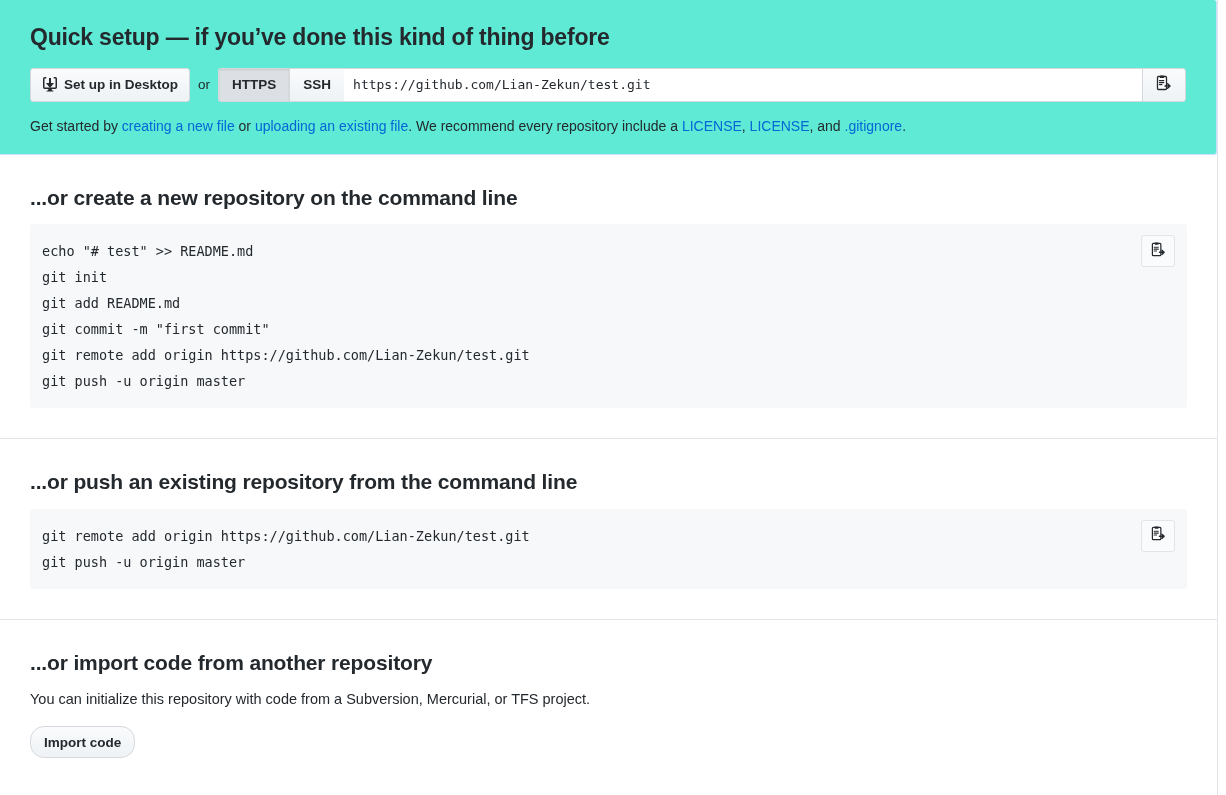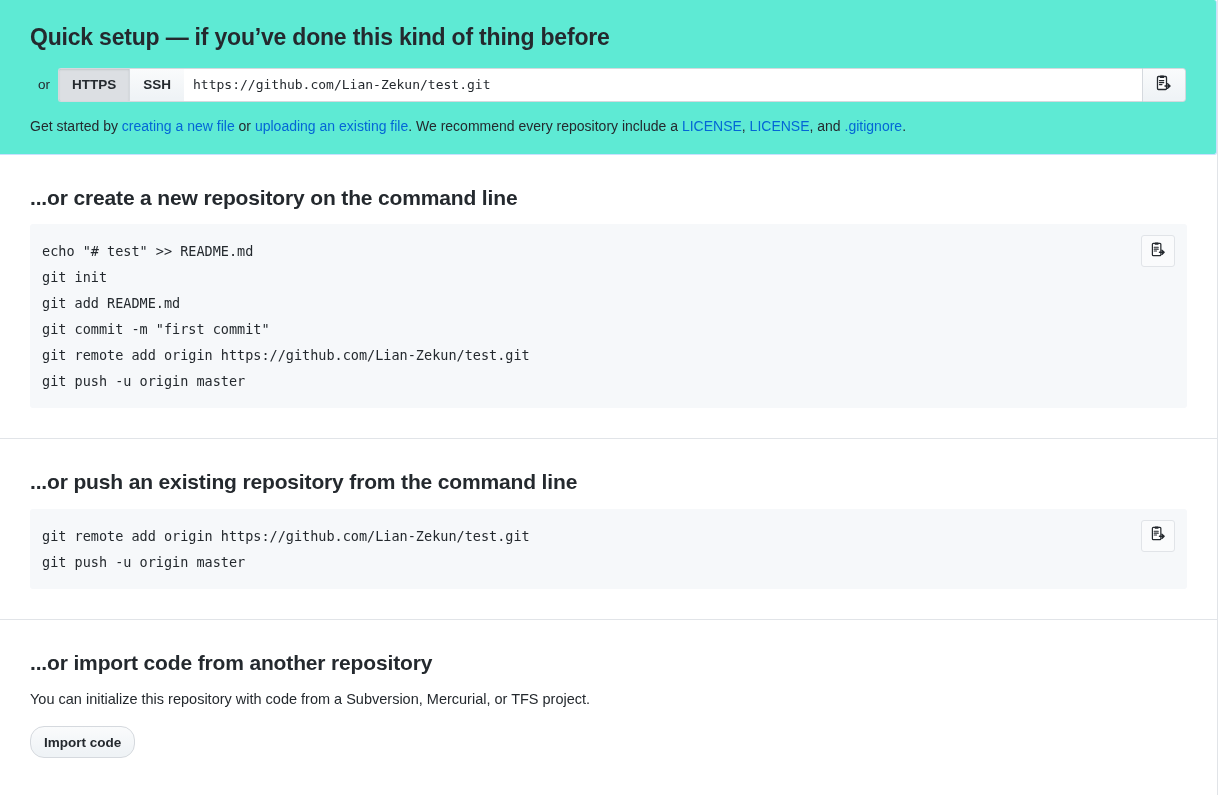--- a/index.html
+++ b/index.html
@@ -205,20 +205,29 @@
 </head>
 <body>
 
 <div class="page">
 
   <div class="quick-setup">
     <h2 class="quick-setup-title">Quick setup — if you’ve done this kind of thing before</h2>
 
     <div class="clone-row">
 
+      <button class="btn">
+        <span>
+          <svg width="16" height="16" viewBox="0 0 16 16" aria-hidden="true">
+            <path fill="#24292e" d="M4 6h3V1h2v5h3L8 11 4 6z"></path>
+            <path fill="#24292e" d="M1 1.75A1.75 1.75 0 0 1 2.75 0h1.5v1.5h-1.5a.25.25 0 0 0-.25.25v8.5c0 .138.112.25.25.25h10.5a.25.25 0 0 0 .25-.25v-8.5a.25.25 0 0 0-.25-.25h-1.5V0h1.5c.966 0 1.75.784 1.75 1.75v8.5A1.75 1.75 0 0 1 13.25 12h-3.6l.3 1.5H11a.5.5 0 0 1 0 1H5a.5.5 0 0 1 0-1h1.05l.3-1.5h-3.6A1.75 1.75 0 0 1 1 10.25v-8.5z"></path>
+          </svg>
+        </span>
+        <span>Set up in Desktop</span>
+      </button>
 
       <span class="or-text">or</span>
 
       <div class="proto-group">
         <div class="proto-btn selected">HTTPS</div>
         <div class="proto-btn">SSH</div>
       </div>
 
       <div class="url-field">https://github.com/Lian-Zekun/test.git</div>
 

